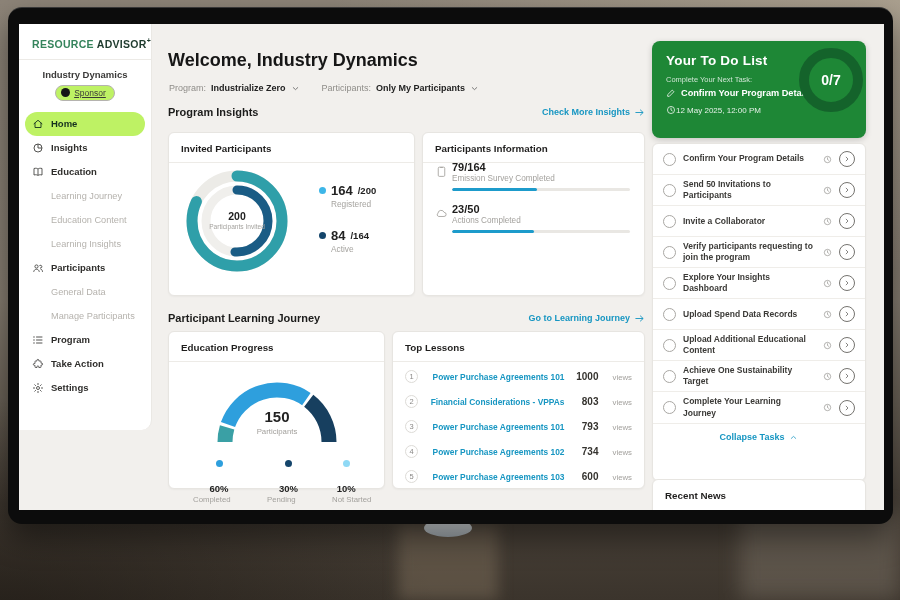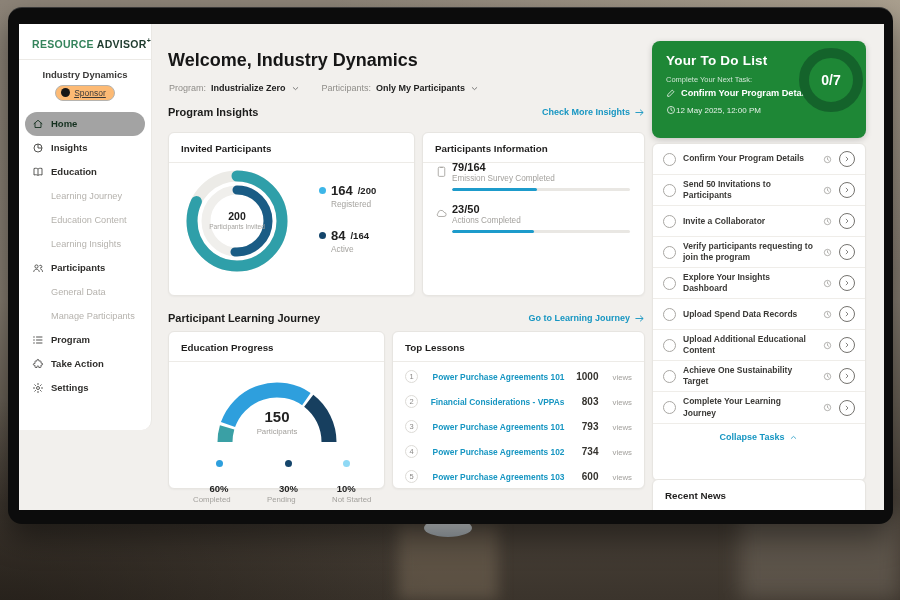--- a/index.html
+++ b/index.html
@@ -16,26 +16,26 @@
   .mount{position:absolute;left:424px;top:519px;width:48px;height:18px;border-radius:50%;background:linear-gradient(180deg,#eef1f3,#98a0a6);z-index:1;}
   .monitor{position:absolute;left:8px;top:7px;width:885px;height:517px;background:#0c0c0c;border-radius:14px;box-shadow:0 14px 30px rgba(0,0,0,.45);border-top:1px solid rgba(255,255,255,.18);z-index:2;}
   .screen{position:absolute;left:11px;top:16px;width:865px;height:486px;background:#f2f0ed;overflow:hidden;}
 
   
   .sidebar{position:absolute;left:0;top:0;width:133px;height:406px;background:#fff;border-right:1px solid #eae8e4;border-radius:0 0 10px 0;}
   .logo{padding:13px 0 9px 13px;font-size:10.5px;font-weight:bold;letter-spacing:.3px;white-space:nowrap;}
   .lg1{color:#35845c;} .lg2{color:#1e3b2e;} .logo sup{font-size:7px;color:#1e3b2e;}
   .sb-div{border-top:1px solid #eceae6;}
   .org{margin-top:9px;text-align:center;font-size:9.5px;font-weight:bold;color:#3a3938;}
-  .badge{width:max-content;margin:5px auto 0;display:flex;align-items:center;gap:4px;border:1px solid #b5b3af;border-radius:9px;padding:2px 8px 2px 5px;font-size:8.5px;color:#3a3938;background:#fdba74;text-decoration:underline;}
+  .badge{width:max-content;margin:5px auto 0;display:flex;align-items:center;gap:4px;border:1px solid #b5b3af;border-radius:9px;padding:2px 8px 2px 5px;font-size:8.5px;color:#3a3938;background:#bef264;text-decoration:underline;}
   .badge-dot{width:9px;height:9px;border-radius:50%;background:#161616;}
   nav{display:block;margin-top:11px;}
   .nav-item{display:flex;align-items:center;gap:7px;height:24px;margin:0 6px;padding:0 7px;border-radius:12px;font-size:9.5px;font-weight:bold;color:#2f2e2c;cursor:pointer;white-space:nowrap;}
   .nav-item.sub{padding-left:26px;font-weight:normal;color:#b5b2ad;font-size:9.2px;}
-  .nav-item.active{background:#a3a3a3;color:#14301f;}
+  .nav-item.active{background:#bef264;color:#14301f;}
   .nav-ic{width:12px;height:12px;display:flex;color:#3f3e3c;flex:none;}
   .nav-ic svg,.f-chev svg,.arr svg,.m-ic svg,.gicon svg,.t-clock svg,.t-go svg,.cicon svg{width:100%;height:100%;display:block;}
   .active .nav-ic{color:#14301f;}
 
   
   .main-title{position:absolute;left:149px;top:26px;font-size:18px;font-weight:bold;color:#161616;}
   .filters{position:absolute;left:150px;top:59px;display:flex;gap:22px;font-size:9px;align-items:flex-end;}
   .f-group{display:flex;align-items:center;cursor:pointer;}
   .f-label{color:#8f8d89;margin-right:5px;}
   .f-value{font-weight:bold;color:#222;}

